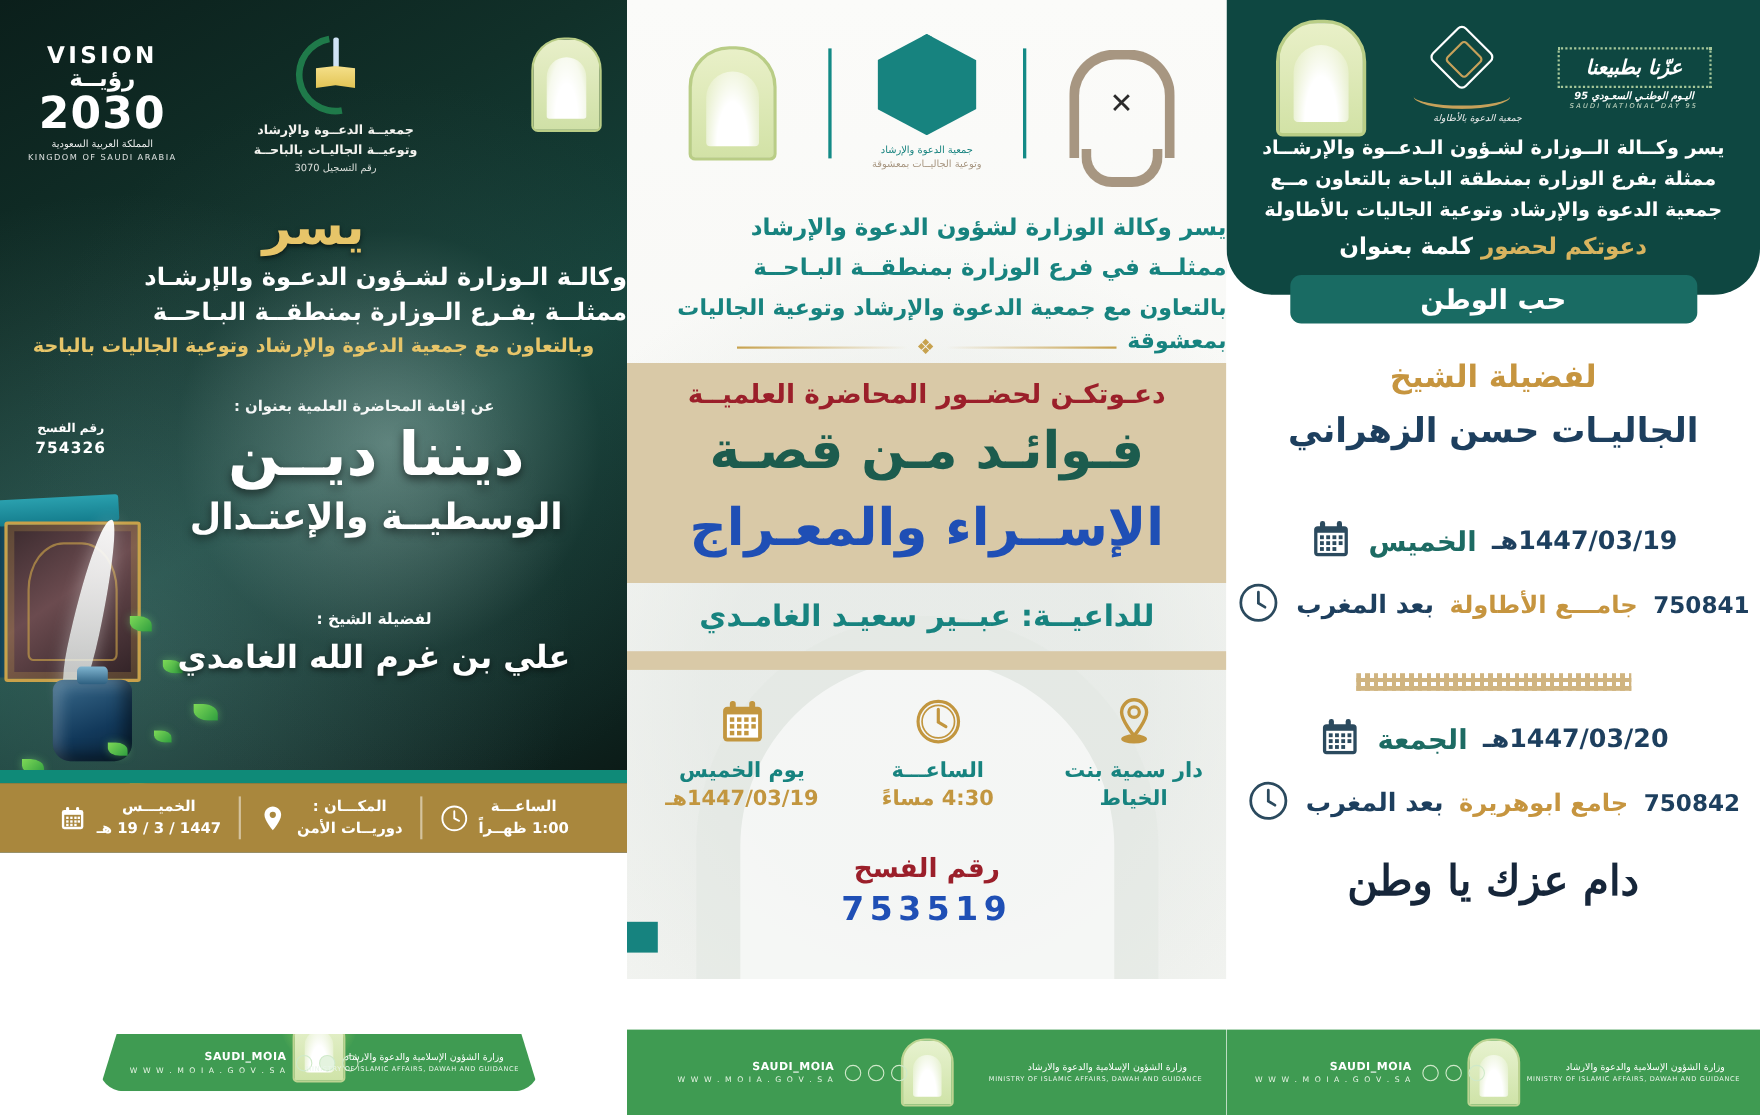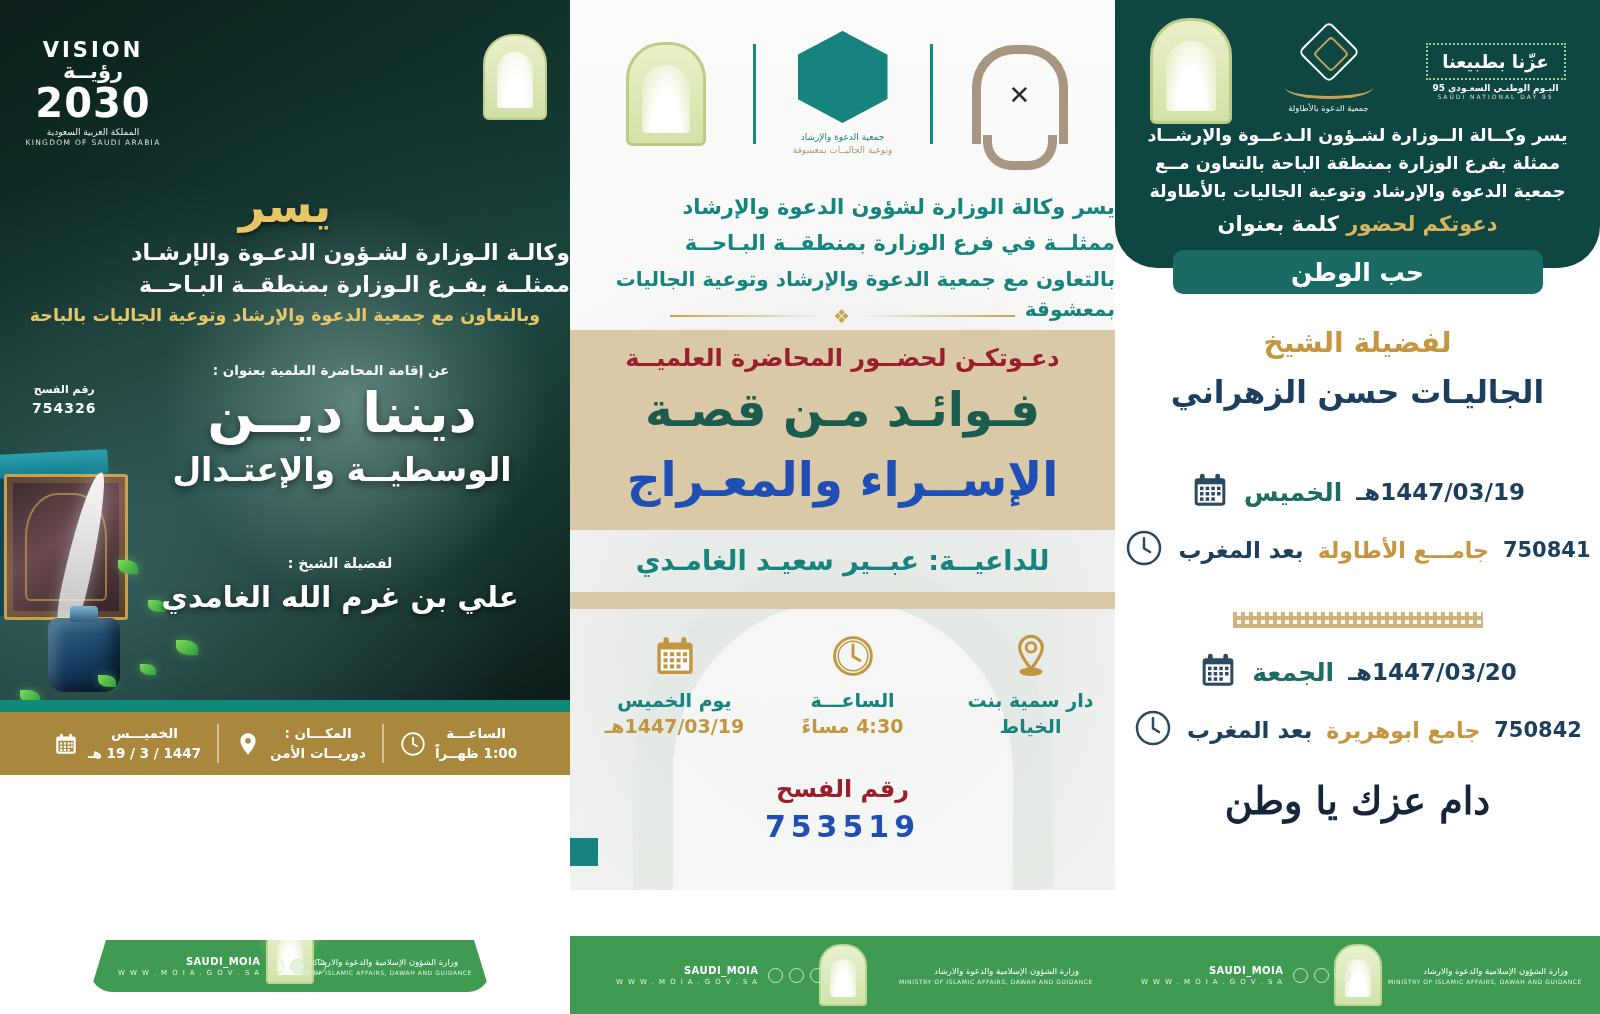--- a/index.html
+++ b/index.html
@@ -243,31 +243,31 @@
   
   #panel3{left:1115px;width:485px;height:1014px;background:#ffffff;}
   #panel3 .tealcard{
     position:absolute;left:0;top:0;width:100%;height:268px;background:#0e4741;
     border-radius:0 0 42px 42px;
   }
   #panel3 .redwedge{
     position:absolute;left:0;top:230px;width:100%;height:46px;background:#9b1f2a;
     border-radius:0 0 30px 30px;z-index:-1;
   }
-  #panel3 .logos3{position:absolute;top:16px;left:0;width:100%;height:110px;display:flex;align-items:center;justify-content:center;gap:42px;}
+  #panel3 .logos3{position:absolute;top:16px;left:0;width:100%;height:110px;display:flex;align-items:center;justify-content:center;gap:32px;font-style:italic;}
   .natday{width:140px;text-align:center;}
   .natday .box{border:2px dotted #a7c79a;padding:6px 8px;color:#fff;font-size:18px;font-weight:700;}
   .natday .c1{color:#fff;font-size:9px;font-weight:700;margin-top:3px;}
   .natday .c2{color:#cfe0cb;font-size:6px;letter-spacing:2px;}
   .dawah3{width:110px;text-align:center;color:#fff;}
   .dawah3 .sym{width:44px;height:44px;margin:0 auto;position:relative;}
   .dawah3 .sym .dia{position:absolute;inset:0;border:2.5px solid #ffffff;transform:rotate(45deg);border-radius:6px;}
   .dawah3 .sym .inn{position:absolute;left:11px;top:11px;width:22px;height:22px;border:2px solid #c6a15a;border-radius:4px;transform:rotate(45deg);}
   .dawah3 .swoosh{width:88px;height:20px;margin:2px auto 0;border-bottom:3px solid #c6a15a;border-radius:0 0 50% 50%;}
-  .dawah3 .cap{font-size:8.5px;margin-top:4px;color:#eee;}
+  .dawah3 .cap{font-size:8.5px;margin-top:4px;color:#eee;text-align:right;}
   .moia3{width:76px;height:100px;background:linear-gradient(#e9f0c8,#d2e2a6);border:3px solid #b9cd86;border-radius:38px 38px 6px 6px;position:relative;}
   .moia3::after{content:"";position:absolute;left:13px;top:20px;right:13px;bottom:10px;background:radial-gradient(ellipse at 50% 100%,#fff 0 42%,rgba(255,255,255,0) 100%);border-radius:26px 26px 4px 4px;}
 
   #panel3 .m{position:absolute;width:100%;text-align:center;color:#ffffff;font-size:17.5px;font-weight:700;line-height:1.5;}
   #panel3 .m1{top:122px;}
   #panel3 .m2{top:150px;}
   #panel3 .m3{top:178px;}
   #panel3 .inv{
     position:absolute;top:212px;width:100%;text-align:center;font-size:21px;font-weight:700;
   }
@@ -317,20 +317,30 @@
     <div class="card">
 
       <div class="hdr">
         <div class="v2030">
           <div class="l1">VISION رؤيــة</div>
           <div class="l2">2030</div>
           <div class="l3">المملكة العربية السعودية</div>
           <div class="l4">KINGDOM OF SAUDI ARABIA</div>
         </div>
 
+        <div class="jam-logo">
+          <div class="mark">
+            <span class="crescent"></span>
+              <span class="tower"></span>
+              <span class="book"></span>
+          </div>
+          <div class="t">جمعيــة الدعــوة والإرشاد</div>
+          <div class="t">وتوعيــة الجاليـات بالباحــة</div>
+          <div class="reg">رقم التسجيل 3070</div>
+        </div>
 
         <div class="moia-badge"></div>
       </div>
 
       <div class="yusr">يسر</div>
       <div class="sub">
         <div>وكالـة الـوزارة لشـؤون الدعـوة والإرشـاد</div>
         <div>ممثلــة بفـرع الـوزارة بمنطقــة البـاحــة</div>
       </div>
       <div class="coop">وبالتعاون مع جمعية الدعوة والإرشاد وتوعية الجاليات بالباحة</div>

